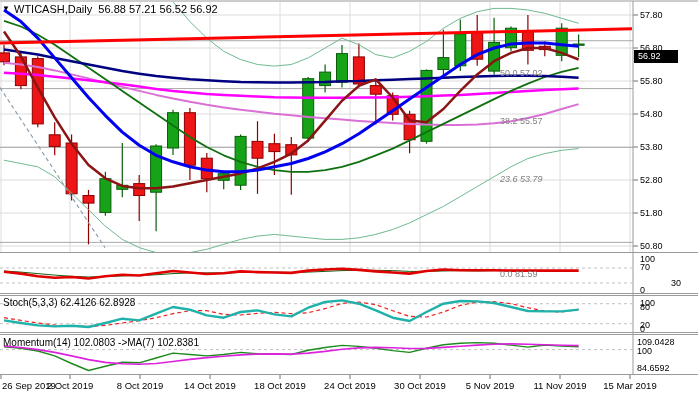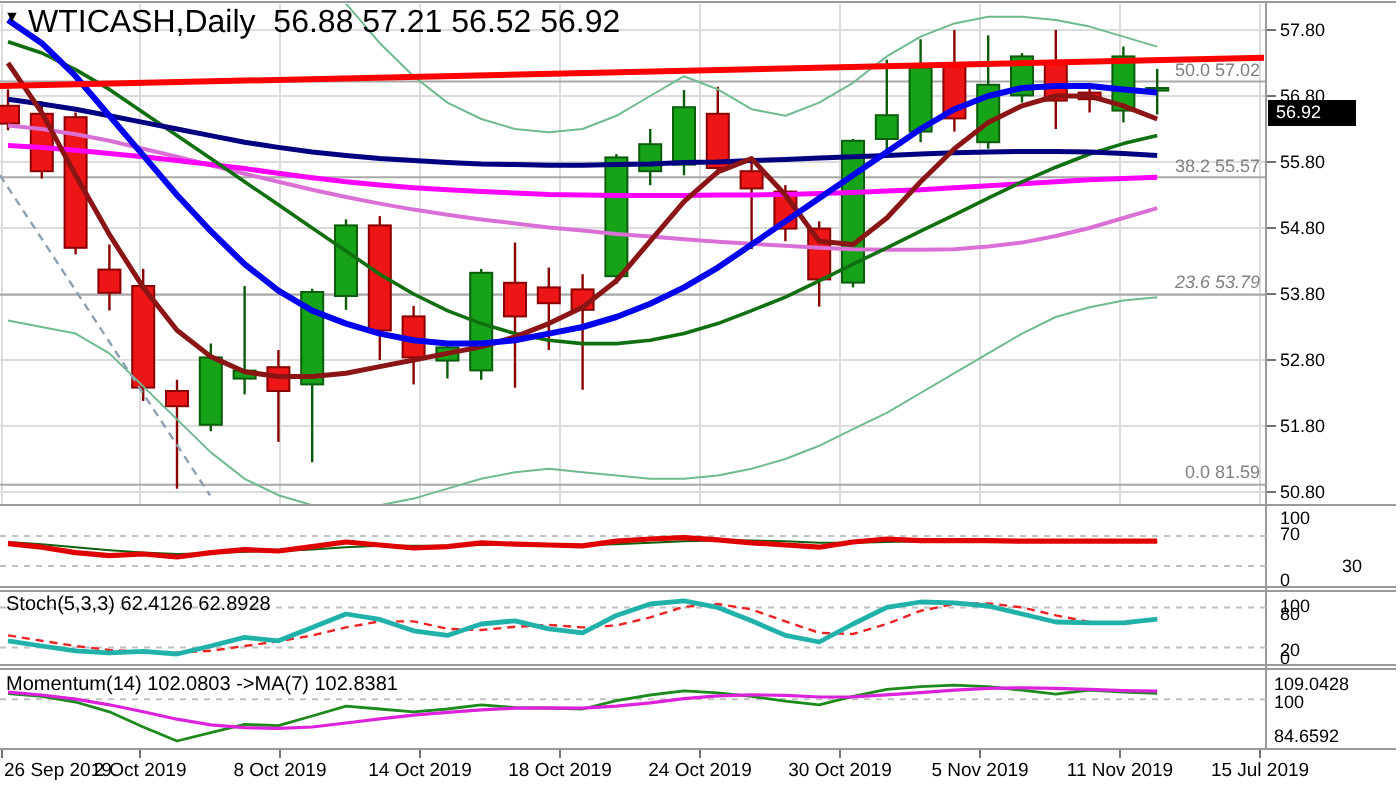--- a/index.html
+++ b/index.html
@@ -1,22 +1,22 @@
 <!DOCTYPE html>
 <html><head>
 <meta charset="utf-8">
 <style>
   html,body{margin:0;padding:0;background:#fff;}
   #app{position:relative;width:700px;height:400px;background:#ffffff;overflow:hidden;
        font-family:"Liberation Sans","DejaVu Sans",sans-serif;}
   #chart-layer{position:absolute;left:0;top:0;width:700px;height:400px;}
-  .hdr{position:absolute;left:14px;top:3px;font-size:16px;color:#000;white-space:nowrap;z-index:6;}
+  .hdr{position:absolute;left:14px;top:3px;font-size:11px;color:#000;white-space:nowrap;z-index:6;}
   .dd{position:absolute;left:2px;top:4px;font-size:8px;color:#000;z-index:6;cursor:pointer;}
   .lbl{position:absolute;font-size:9px;color:#000;white-space:nowrap;z-index:5;line-height:10px;}
-  .fib{color:#808080;text-align:right;}
+  .fib{color:#808080;text-align:left;margin-top:38px;}
   .date{font-size:9.5px;}
   .plabel{position:absolute;font-size:10px;color:#000;white-space:nowrap;z-index:6;}
   .badge{position:absolute;left:634px;width:40px;height:13px;background:#000;color:#fff;
          font-size:9px;line-height:13px;padding-left:4px;z-index:7;}
 </style>
 </head>
 <body>
 <div id="app">
 
 <div id="chart-layer"><svg width="700" height="400" viewBox="0 0 700 400" xmlns="http://www.w3.org/2000/svg">
@@ -272,21 +272,21 @@
     <div class="lbl fib" style="left: 500px; top: 231.37px; width: 130px;">0.0 81.59</div>
     <div class="lbl date" style="left: 2px; top: 381px;">26 Sep 2019</div>
     <div class="lbl date" style="left: 30px; top: 381px; width: 80px; text-align: center;">2 Oct 2019</div>
     <div class="lbl date" style="left: 100px; top: 381px; width: 80px; text-align: center;">8 Oct 2019</div>
     <div class="lbl date" style="left: 170px; top: 381px; width: 80px; text-align: center;">14 Oct 2019</div>
     <div class="lbl date" style="left: 240px; top: 381px; width: 80px; text-align: center;">18 Oct 2019</div>
     <div class="lbl date" style="left: 310px; top: 381px; width: 80px; text-align: center;">24 Oct 2019</div>
     <div class="lbl date" style="left: 380px; top: 381px; width: 80px; text-align: center;">30 Oct 2019</div>
     <div class="lbl date" style="left: 450px; top: 381px; width: 80px; text-align: center;">5 Nov 2019</div>
     <div class="lbl date" style="left: 520px; top: 381px; width: 80px; text-align: center;">11 Nov 2019</div>
-    <div class="lbl date" style="left: 590px; top: 381px; width: 80px; text-align: center;">15 Jul 2019</div>
+    <div class="lbl date" style="left: 590px; top: 381px; width: 80px; text-align: center;">15 Mar 2019</div>
     <div class="lbl" style="left: 640px; top: 254px;">100</div>
     <div class="lbl" style="left: 640px; top: 262px;">70</div>
     <div class="lbl" style="left: 624px; top: 277.5px; margin-left: 47px;">30</div>
     <div class="lbl" style="left: 640px; top: 284.5px;">0</div>
     <div class="lbl" style="left: 640px; top: 297.5px;">100</div>
     <div class="lbl" style="left: 640px; top: 301.5px;">80</div>
     <div class="lbl" style="left: 640px; top: 319.5px;">20</div>
     <div class="lbl" style="left: 640px; top: 324px;">0</div>
     <div class="lbl" style="left: 637px; top: 337px;">109.0428</div>
     <div class="lbl" style="left: 637px; top: 345.5px;">100</div>

